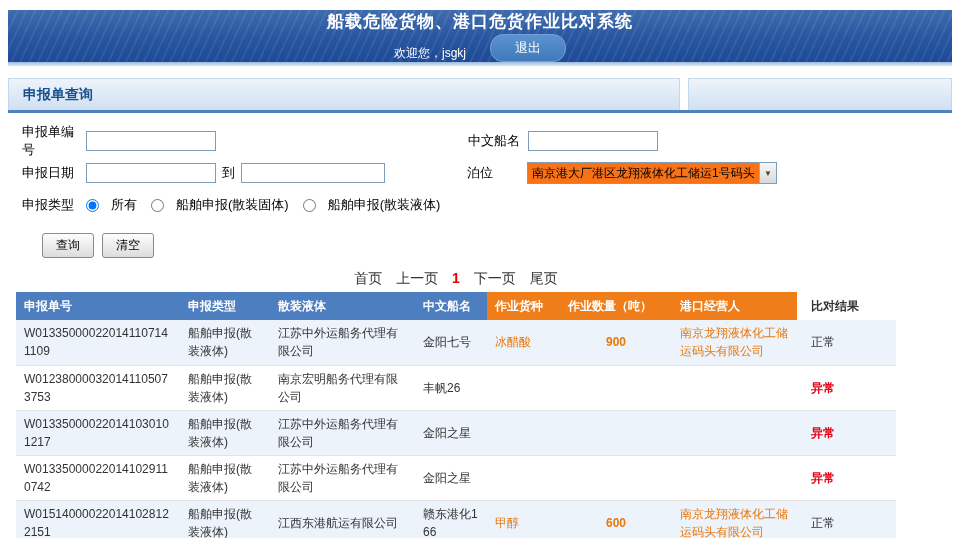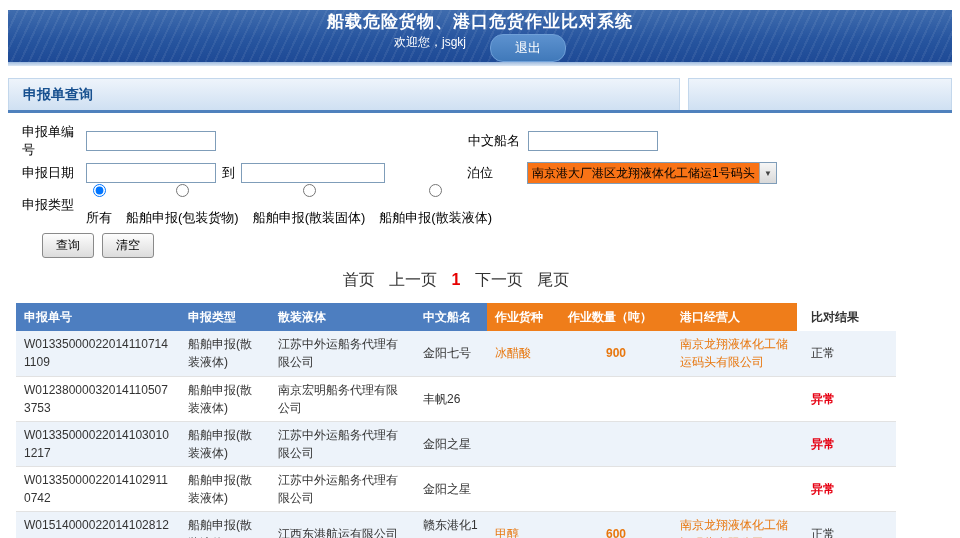--- a/index.html
+++ b/index.html
@@ -10,21 +10,21 @@
   
   .topbar {
     margin:10px 8px 0; height:52px; padding:0 18px;
     display:flex; align-items:center; justify-content:space-between;
     background-image:
       repeating-linear-gradient(115deg, rgba(255,255,255,0.07) 0 2px, transparent 2px 8px),
       linear-gradient(180deg,#3f6cae 0%, #27559f 55%, #1e4a96 100%);
     flex-direction: column;
   }
   .topbar-title { color:#fff; font-size:17px; font-weight:bold; letter-spacing:1px; }
-  .topbar-right { display:flex; align-items:flex-start; gap:24px; }
+  .topbar-right { display:flex; align-items:flex-end; gap:24px; }
   .welcome { color:#fff; font-size:12px; }
   .logout-btn {
     border:1px solid #6fa0d8; border-radius:13px; background:linear-gradient(180deg,#5d92cf,#4079ba);
     color:#fff; font-size:13px; padding:4px 24px; cursor:pointer;
   }
   .topbar-under { height:4px; margin:0 8px; background:linear-gradient(180deg,#9db9dd,#dce8f5); }
 
   
   .section-row { display:flex; gap:8px; margin:12px 8px 0; border-bottom:3px solid #4f81bd; }
   .section-bar {
@@ -48,29 +48,29 @@
   .select-box {
     width:250px; height:22px; border:1px solid #7f9db9; background:#f97316;
     display:flex; align-items:center; font-size:12px; padding-left:4px; cursor:default;
   }
   .select-arrow {
     margin-left:auto; width:17px; height:20px; border-left:1px solid #a5acb2;
     background:linear-gradient(180deg,#f6f6f6,#d9d9d9);
     display:flex; align-items:center; justify-content:center; font-size:8px; color:#444;
   }
   .radio-group { display:flex; align-items:center; gap:14px; }
-  .radio-item { display:flex; align-items:center; gap:12px; cursor:pointer;flex-direction:column; }
+  .radio-item { display:flex; align-items:center; gap:12px; cursor:pointer; }
   .btn-row { display:flex; gap:8px; margin:12px 0 0 20px; }
   .btn {
     font-size:12px; color:#000; padding:3px 13px; cursor:pointer;
     border:1px solid #8a8a8a; border-radius:3px; background:linear-gradient(180deg,#fdfdfd,#dcdcdc);
   }
 
   
-  .pagination { width:880px; margin:12px 0 12px 16px; text-align:center; font-size:16px; color:#333; }
+  .pagination { width:880px; margin:12px 0 4px 16px; text-align:center; font-size:14px; color:#333; }
   .pagination span { margin:0 5px; cursor:pointer; }
   .pagination .current { color:#e60000; font-weight:bold; }
 
   
   table.results { width:880px; margin:3px 0 0 16px; border-collapse:collapse; table-layout:fixed; font-size:12px; }
   th { height:28px; text-align:left; font-weight:bold; padding:0 8px; white-space:nowrap; overflow:hidden; }
   .th-blue { background:#4d7ec0; color:#fff; }
   .th-orange { background:#ef7d1a; color:#fff; }
   .th-plain { background:#fff; color:#333; padding-left:14px; }
   td { height:45px; padding:2px 8px; border-bottom:1px solid #e2e2e2; color:#333; vertical-align:middle; line-height:1.5; word-break:break-all; }
@@ -121,24 +121,20 @@
         <span>南京港大厂港区龙翔液体化工储运1号码头</span>
         <span class="select-arrow">▼</span>
       </div>
     </div>
     <div class="f-row">
       <span class="f-label">申报类型</span>
       <div class="radio-group">
         <label class="radio-item">
           <input type="radio" name="declType" class="type-radio" checked="" style="">
           <span>所有</span>
-        </label>
-        <label class="radio-item">
-          <input type="radio" name="declType" class="type-radio" style="">
-          <span>船舶申报(包装货物)</span>
         </label>
         <label class="radio-item">
           <input type="radio" name="declType" class="type-radio" style="">
           <span>船舶申报(散装固体)</span>
         </label>
         <label class="radio-item">
           <input type="radio" name="declType" class="type-radio" style="">
           <span>船舶申报(散装液体)</span>
         </label>
       </div>

